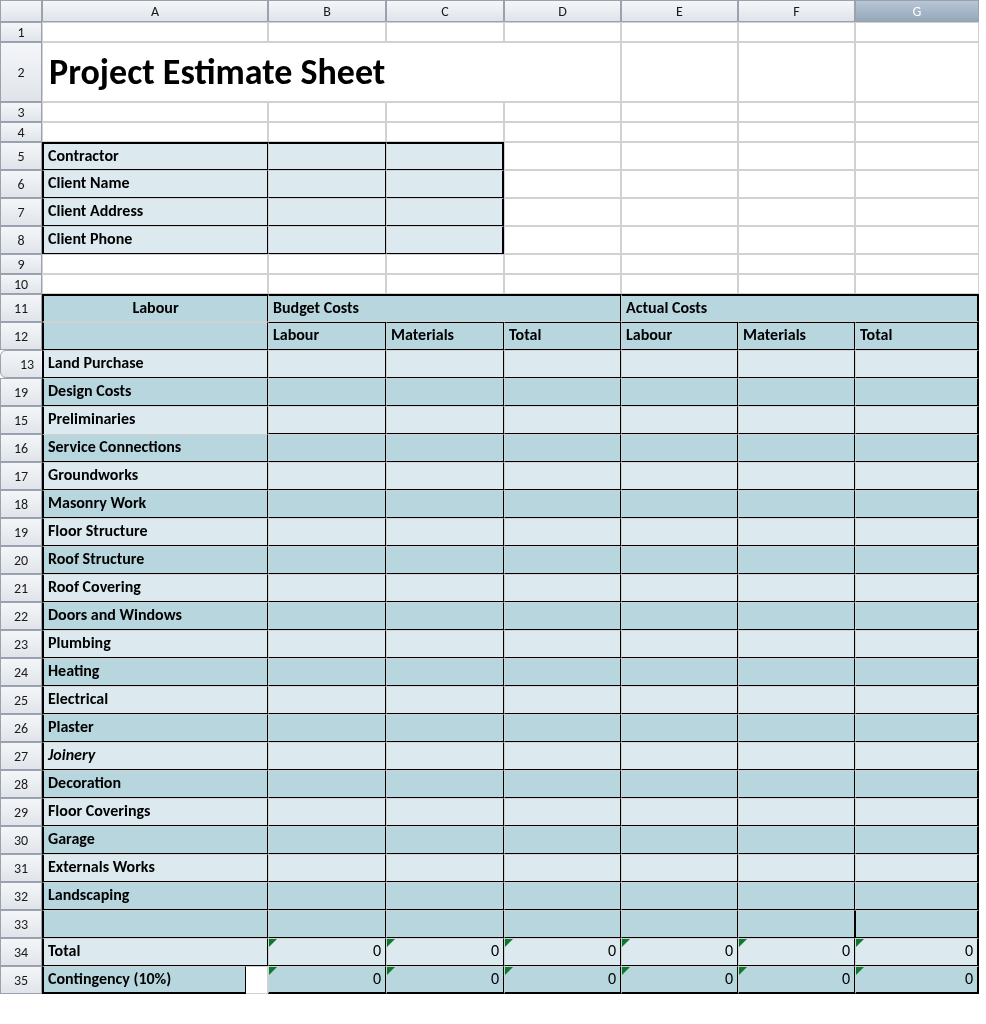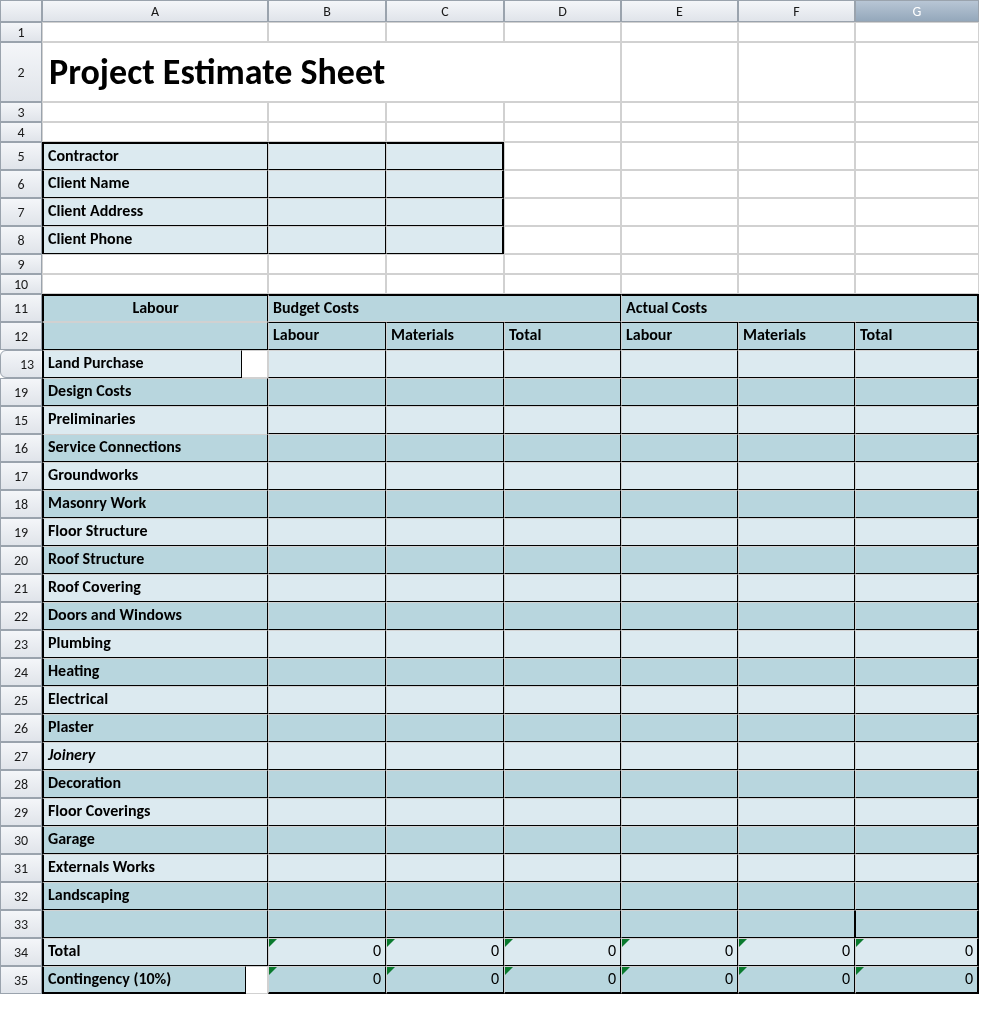--- a/index.html
+++ b/index.html
@@ -381,21 +381,21 @@
     <div class="cell fill-med bold center thick-l thick-t thin-black-r" style="left: 42px; top: 294px; width: 226px; height: 28px;">Labour</div>
     <div class="cell fill-med thick-l thin-black-r thin-black-b" style="left: 42px; top: 322px; width: 226px; height: 28px;"></div>
     <div class="cell fill-med bold thick-t thin-black-r" style="left: 268px; top: 294px; width: 353px; height: 28px;">Budget Costs</div>
     <div class="cell fill-med bold thick-t thick-r" style="left: 621px; top: 294px; width: 358px; height: 28px;">Actual Costs</div>
     <div class="cell fill-med bold thin-black-r thin-black-b thin-black-t" style="left: 268px; top: 322px; width: 118px; height: 28px;">Labour</div>
     <div class="cell fill-med bold thin-black-r thin-black-b thin-black-t" style="left: 386px; top: 322px; width: 118px; height: 28px;">Materials</div>
     <div class="cell fill-med bold thin-black-r thin-black-b thin-black-t" style="left: 504px; top: 322px; width: 117px; height: 28px;">Total</div>
     <div class="cell fill-med bold thin-black-r thin-black-b thin-black-t" style="left: 621px; top: 322px; width: 117px; height: 28px;">Labour</div>
     <div class="cell fill-med bold thin-black-r thin-black-b thin-black-t" style="left: 738px; top: 322px; width: 117px; height: 28px;">Materials</div>
     <div class="cell fill-med bold thick-r thin-black-b thin-black-t" style="left: 855px; top: 322px; width: 124px; height: 28px;">Total</div>
-    <div class="cell fill-light bold thick-l thin-black-r thin-black-b" style="left: 42px; top: 350px; width: 200px; height: 28px;">Land Purchase</div>
+    <div class="cell fill-light bold thick-l thin-black-r thin-black-b" style="left: 42px; top: 350px; width: 226px; height: 28px;">Land Purchase</div>
     <div class="cell fill-light thin-black-r thin-black-b" style="left: 268px; top: 350px; width: 118px; height: 28px;"></div>
     <div class="cell fill-light thin-black-r thin-black-b" style="left: 386px; top: 350px; width: 118px; height: 28px;"></div>
     <div class="cell fill-light thin-black-r thin-black-b" style="left: 504px; top: 350px; width: 117px; height: 28px;"></div>
     <div class="cell fill-light thin-black-r thin-black-b" style="left: 621px; top: 350px; width: 117px; height: 28px;"></div>
     <div class="cell fill-light thin-black-r thin-black-b" style="left: 738px; top: 350px; width: 117px; height: 28px;"></div>
     <div class="cell fill-light thick-r thin-black-b" style="left: 855px; top: 350px; width: 124px; height: 28px;"></div>
     <div class="cell fill-med bold thick-l thin-black-r thin-black-b" style="left: 42px; top: 378px; width: 226px; height: 28px;">Design Costs</div>
     <div class="cell fill-med thin-black-r thin-black-b" style="left: 268px; top: 378px; width: 118px; height: 28px;"></div>
     <div class="cell fill-med thin-black-r thin-black-b" style="left: 386px; top: 378px; width: 118px; height: 28px;"></div>
     <div class="cell fill-med thin-black-r thin-black-b" style="left: 504px; top: 378px; width: 117px; height: 28px;"></div>

